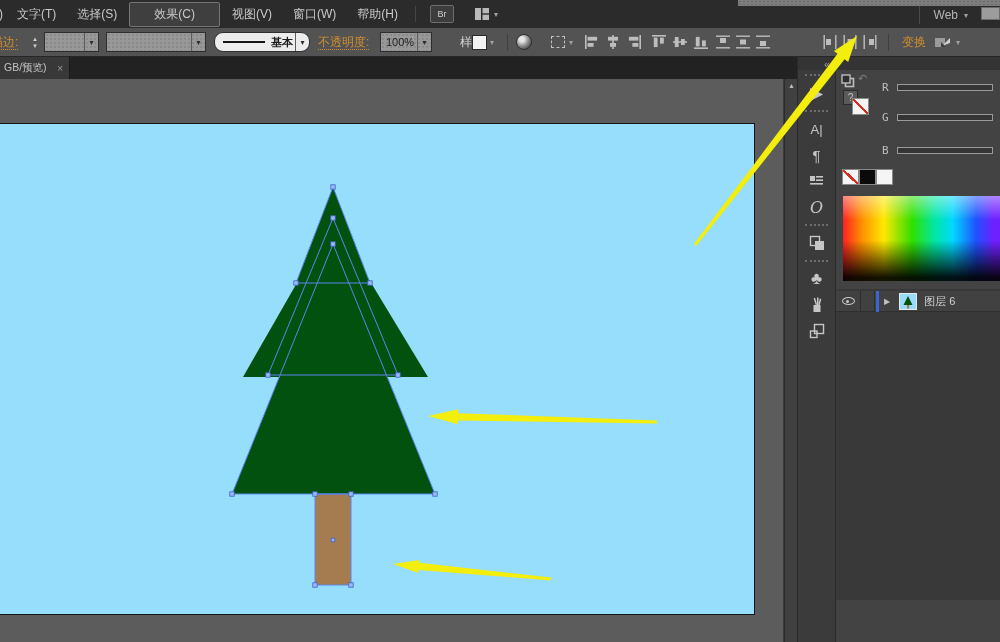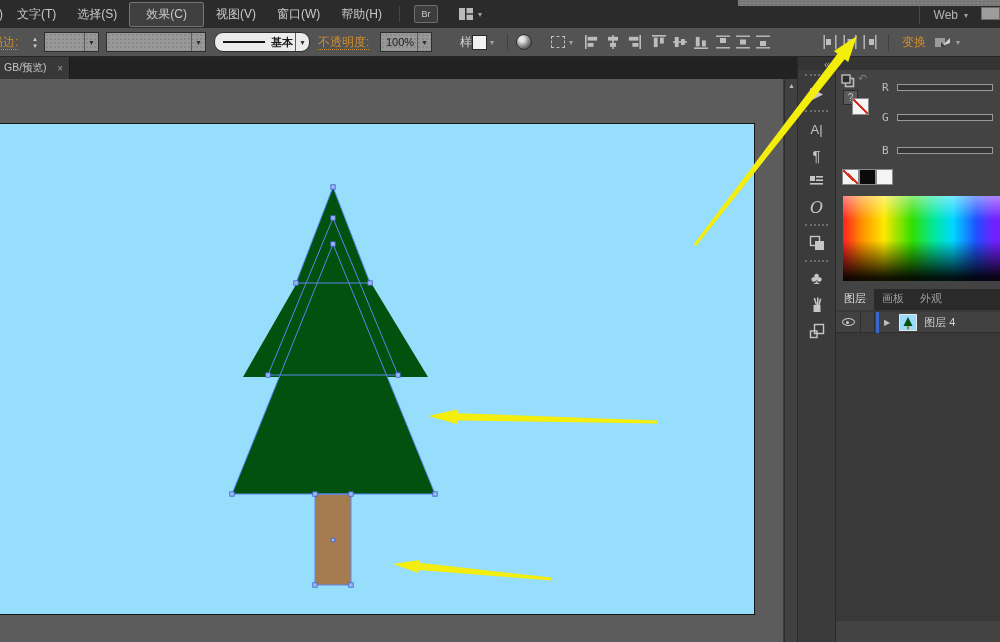--- a/index.html
+++ b/index.html
@@ -4,21 +4,21 @@
 <style>
   * { margin:0; padding:0; box-sizing:border-box; }
   html,body { width:1000px; height:642px; overflow:hidden; background:#3b3b3b;
     font-family:"Liberation Sans","DejaVu Sans",sans-serif; }
   #app { position:relative; width:1000px; height:642px; background:#3b3b3b; }
 
   
   #menubar { position:absolute; left:0; top:0; width:1000px; height:28px; background:#2b2b2b;
     display:flex; align-items:center; color:#c9c9c9; font-size:12px; overflow:hidden; }
   .menu-item { padding:4px 9px; margin-left:3px; white-space:nowrap; cursor:default; }
-  .menu-item.active { background:#3f3f3f; border:1px solid #757575; border-radius:2px; padding:3px 16px; }
+  .menu-item.active { background:#3f3f3f; border:1px solid #757575; border-radius:2px; padding:3px 24px; }
   .menu-sliver { margin-left:-3px; padding:4px 2px; color:#c9c9c9; }
   .mb-sep { width:1px; height:16px; background:#454545; margin:0 8px; }
   .br-btn { width:24px; height:18px; background:#3d3d3d; border:1px solid #6e6e6e; border-radius:2px;
     color:#cfcfcf; font-size:9px; display:flex; align-items:center; justify-content:center; margin-left:6px; }
   .ws-btn { display:flex; align-items:center; gap:4px; margin-left:20px; }
   .caret { font-size:8px; color:#a0a0a0; }
   #top-right-strip { position:absolute; right:0; top:0; width:262px; height:6px; background:#7d7d7d;
     background-image:radial-gradient(#6a6a6a 1px, transparent 1px); background-size:4px 3px; }
   #top-corner-box { position:absolute; right:0; top:7px; width:19px; height:13px; background:#9c9c9c; border:1px solid #6b6b6b; }
   #ws-right { position:absolute; right:32px; top:6px; display:flex; align-items:center; gap:6px; color:#b5b5b5; font-size:12px; }
@@ -379,41 +379,36 @@
 
       <div id="mini-swatch-row">
         <span class="sw none-swatch"></span>
         <span class="sw" style="background:#0a0a0a;"></span>
         <span class="sw" style="background:#f5f5f5;"></span>
       </div>
 
       <div id="spectrum"></div>
     </div>
 
-    <div class="ptabs">
-      <span class="ptab active">图层</span>
-      <span class="ptab">画板</span>
-      <span class="ptab">外观</span>
-    </div>
 
     <div id="layers-body">
       <div id="layer-row">
         <span class="cell-eye">
             <span class="eye"></span>
           </span>
         <span class="cell-lock"></span>
         <span class="sel-bar"></span>
         <span class="expand">▶</span>
         <span class="thumb">
           <svg width="14" height="14" viewBox="0 0 14 14">
               <polygon points="7,1 2.5,10 11.5,10" fill="#02510f"></polygon>
               <rect x="6" y="10" width="2.2" height="3.5" fill="#a57c50"></rect>
             </svg>
         </span>
-        <span class="layer-label">图层 4</span>
+        <span class="layer-label">图层 6</span>
       </div>
     </div>
   </div>
 
   <svg id="overlay">
       <polygon points="333,244 232,494 435,494" fill="#02510f"></polygon>
       <polygon points="333,220 243,377 428,377" fill="#02510f"></polygon>
       <polygon points="333,187 296,283 370,283" fill="#02510f"></polygon>
       <rect x="315" y="494" width="36" height="91" fill="#a57c50" stroke="#5b86ee" stroke-width="1"></rect>
       <polygon points="333,187 296,283 370,283" fill="none" stroke="#5b86ee" stroke-width="1"></polygon>

